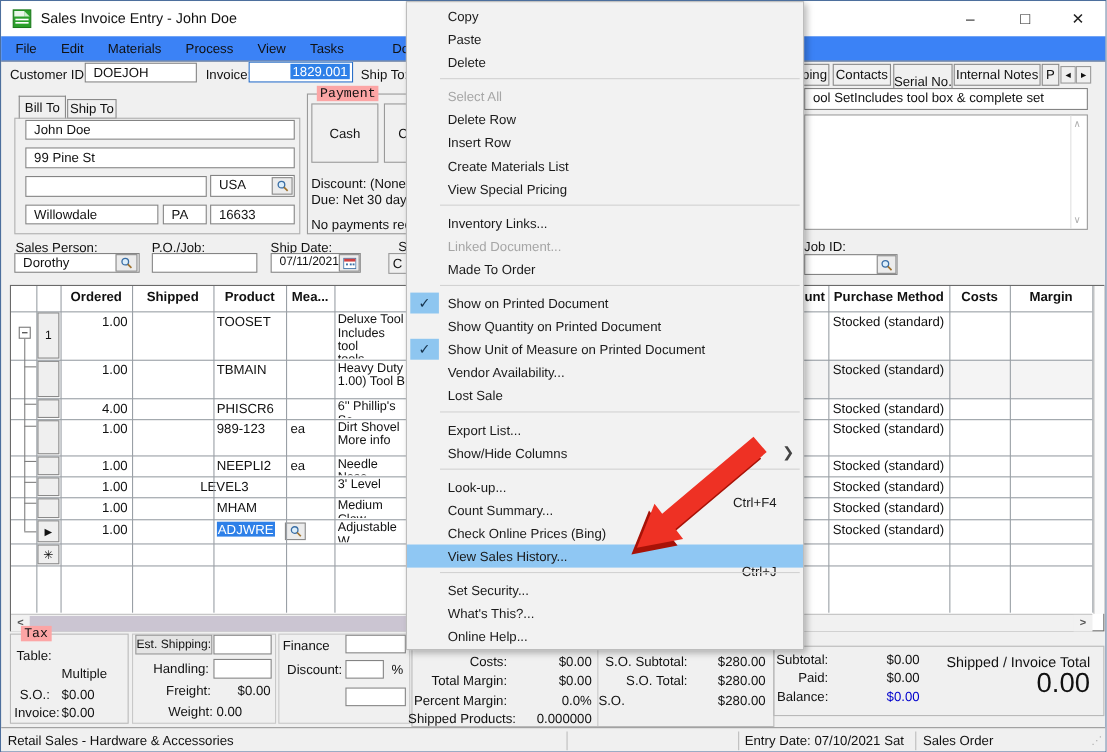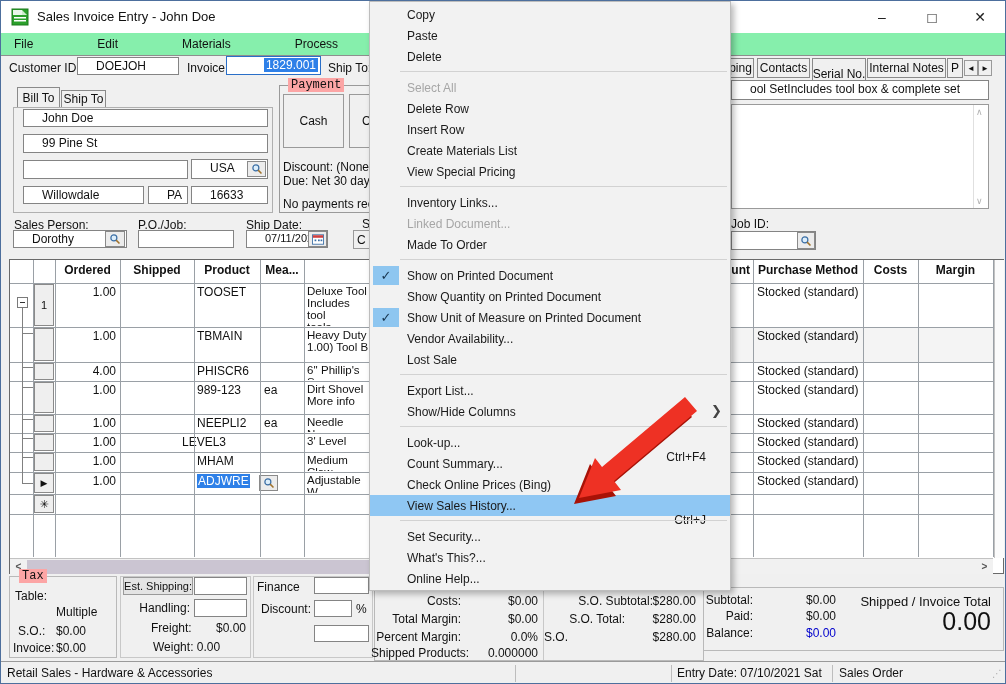--- a/index.html
+++ b/index.html
@@ -1,23 +1,23 @@
 <!DOCTYPE html>
 <html><head>
 <meta charset="utf-8">
 <style>
   html,body{margin:0;padding:0;background:#d8d8d8;font-family:"Liberation Sans","DejaVu Sans",sans-serif;}
   .win{position:relative;width:1006px;height:684px;background:#f0f0f0;border:1px solid #4d6f9d;box-sizing:border-box;overflow:hidden;}
   .titlebar{position:absolute;left:0;top:0;width:100%;height:32px;background:#fff;}
   .title-text{position:absolute;left:36px;top:8px;font-size:13px;color:#111;white-space:nowrap;}
   .wbtn{position:absolute;top:4px;width:38px;height:24px;display:flex;align-items:center;justify-content:center;font-size:14px;color:#222;}
-  .menubar{position:absolute;left:0;top:32px;width:100%;height:23px;background:#86efac;border-bottom:1px solid #8e8e8e;display:flex;align-items:center;padding-left:2px;box-sizing:border-box;gap:42px;}
+  .menubar{position:absolute;left:0;top:32px;width:100%;height:23px;background:#3b82f6;border-bottom:1px solid #8e8e8e;display:flex;align-items:center;padding-left:2px;box-sizing:border-box;}
   .mbitem{padding:3px 11px;font-size:12px;color:#111;white-space:nowrap;}
   .lbl{position:absolute;font-size:12px;color:#111;white-space:nowrap;}
-  .inp{position:absolute;background:#fff;border:1px solid #848484;font-size:12px;color:#111;padding:1px 18px;box-sizing:border-box;white-space:nowrap;overflow:hidden;}
+  .inp{position:absolute;background:#fff;border:1px solid #848484;font-size:12px;color:#111;padding:1px 7px;box-sizing:border-box;white-space:nowrap;overflow:hidden;}
   .btn{position:absolute;background:#f0f0f0;border:1px solid #9a9a9a;font-size:12px;color:#111;display:flex;align-items:center;justify-content:center;box-sizing:border-box;}
   .group{position:absolute;border:1px solid #b9b9b9;box-sizing:border-box;}
   .legend{position:absolute;background:#fca5a5;padding:0 3px;font-size:12px;color:#111;white-space:nowrap;font-family:Liberation Mono, monospace;}
   .tab{position:absolute;background:#f0f0f0;border:1px solid #8a8a8a;font-size:12px;color:#111;display:flex;align-items:center;justify-content:center;box-sizing:border-box;white-space:nowrap;overflow:hidden;}
   .magbtn{position:absolute;background:#ececec;border:1px solid #8a8a8a;box-sizing:border-box;display:flex;align-items:center;justify-content:center;}
   
   .grid{position:absolute;left:8px;top:258px;width:995px;height:315px;background:#fff;border:1px solid #6a6a6a;box-sizing:border-box;}
   .gline{position:absolute;background:#9aa0a6;}
   .ghead{position:absolute;top:3px;font-size:12px;color:#111;text-align:center;white-space:nowrap;overflow:hidden;font-weight:bold;}
   .gcell{position:absolute;font-size:12px;color:#111;white-space:nowrap;overflow:hidden;}
@@ -296,21 +296,21 @@
   <div class="group" style="left:373px;top:588px;width:330px;height:72px;"></div>
   <div style="position:absolute;left:542px;top:589px;width:1px;height:70px;background:#c8c8c8;"></div>
   <div class="lbl num" style="left:378px;top:593px;width:82px;">Costs:</div>
   <div class="lbl num" style="left:462px;top:593px;width:75px;">$0.00</div>
   <div class="lbl num" style="left:378px;top:611px;width:82px;">Total Margin:</div>
   <div class="lbl num" style="left:462px;top:611px;width:75px;">$0.00</div>
   <div class="lbl num" style="left:370px;top:629px;width:90px;">Percent Margin:</div>
   <div class="lbl num" style="left:462px;top:629px;width:75px;">0.0%</div>
   <div class="lbl num" style="left:370px;top:645px;width:90px;">Shipped Products:</div>
   <div class="lbl num" style="left:462px;top:645px;width:75px;">0.000000</div>
-  <div class="lbl num" style="left:568px;top:593px;width:84px;">S.O. Subtotal:</div>
+  <div class="lbl num" style="left:540px;top:593px;width:84px;">S.O. Subtotal:</div>
   <div class="lbl num" style="left:620px;top:593px;width:75px;">$280.00</div>
   <div class="lbl num" style="left:540px;top:611px;width:84px;">S.O. Total:</div>
   <div class="lbl num" style="left:620px;top:611px;width:75px;">$280.00</div>
   <div class="lbl" style="left:543px;top:629px;">S.O.</div>
   <div class="lbl num" style="left:620px;top:629px;width:75px;">$280.00</div>
 
   <div class="group" style="left:702px;top:586px;width:301px;height:64px;"></div>
   <div class="lbl num" style="left:702px;top:592px;width:50px;">Subtotal:</div>
   <div class="lbl num" style="left:760px;top:592px;width:75px;">$0.00</div>
   <div class="lbl num" style="left:702px;top:608px;width:50px;">Paid:</div>

